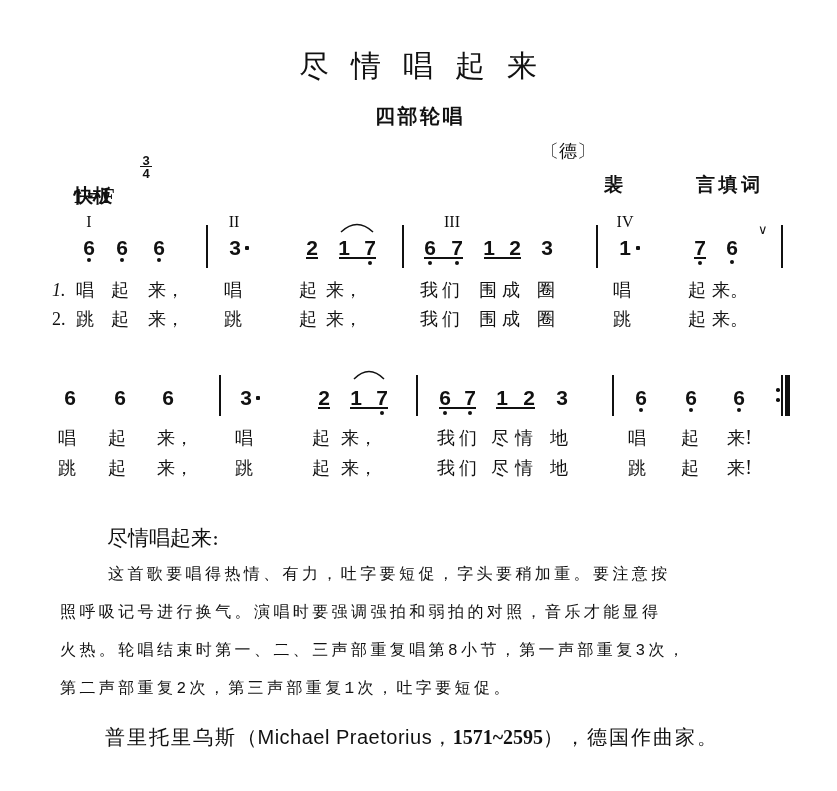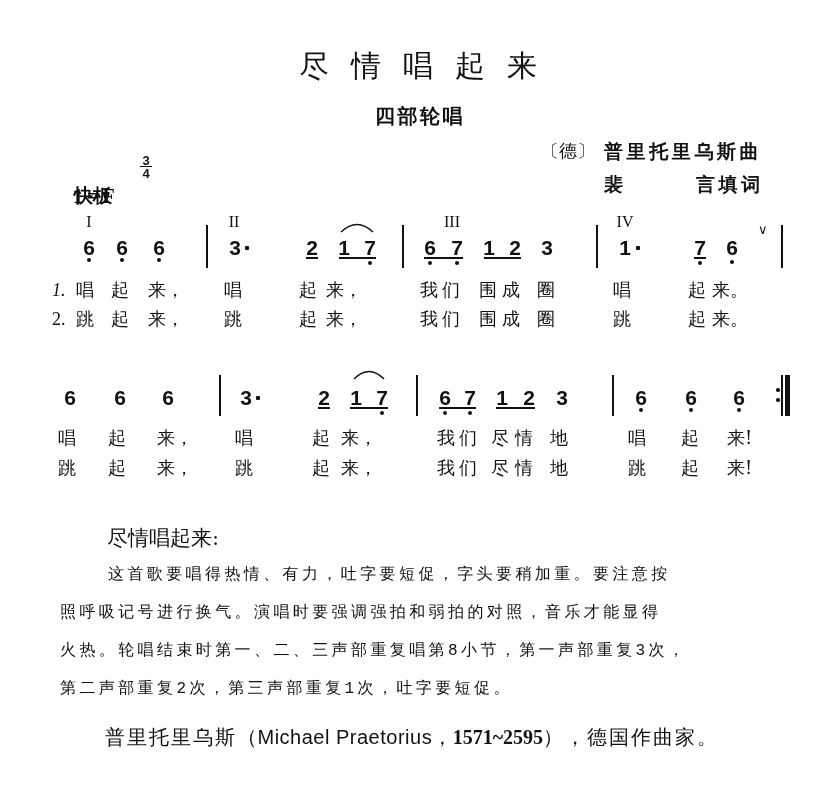--- a/index.html
+++ b/index.html
@@ -42,21 +42,20 @@
     .fn-tail { letter-spacing: 2px; }
   </style>
 </head>
 <body>
 
 <div id="page">
 
   <div class="abs title">尽情唱起来</div>
   <div class="abs subtitle">四部轮唱</div>
   <div class="abs composer-origin">〔德〕</div>
-  <div class="abs composer">普里托里乌斯曲</div>
   <div class="abs lyricist-a">裴</div>
   <div class="abs lyricist-b">言填词</div>
   <div class="abs key">1=F</div>
   <span class="ts" style="top:154px">3</span>
   <i class="ts-line"></i>
   <span class="ts" style="top:167px">4</span>
   <div class="abs tempo">快板</div>
 
   <div>
 

